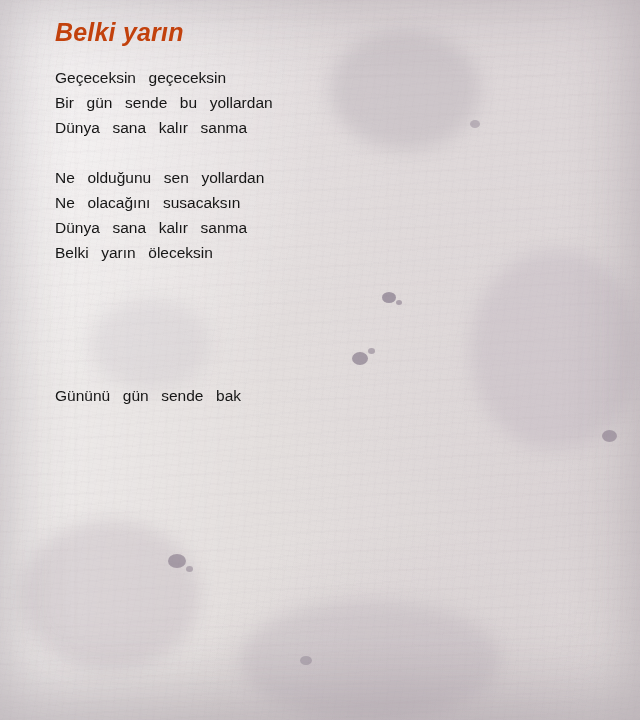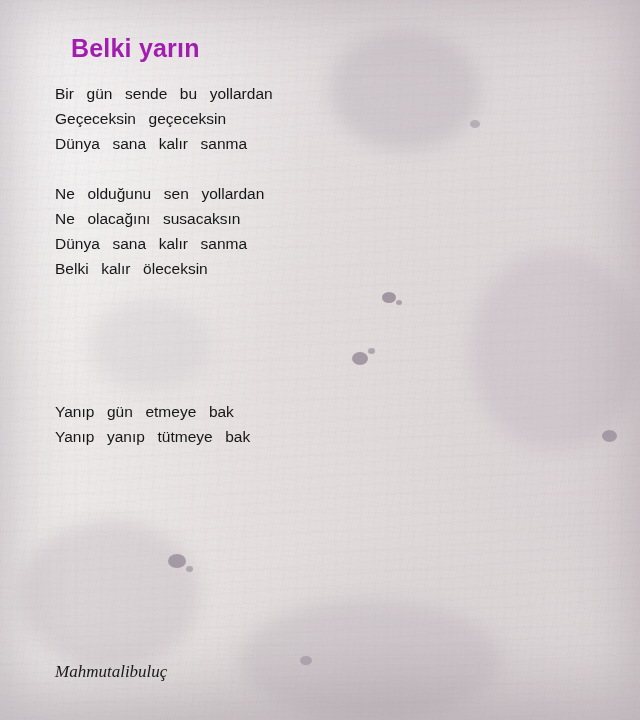--- a/index.html
+++ b/index.html
@@ -67,25 +67,26 @@
     box-shadow: inset 0 0 70px rgba(160,150,158,0.45), inset 0 -40px 60px rgba(150,140,150,0.25);
   }
 
   
   .content {
     position: relative;
     z-index: 5;
     padding: 18px 0 0 55px;
   }
   .poem-title {
-    margin: 16px;
+    margin: 0;
     font-size: 25px;
     font-weight: bold;
-    color: #a21caf;
+    color: #c2410c;
     letter-spacing: .2px;
+    font-style: italic;
   }
   .stanzas {
     margin-top: 18px;
   }
   .stanza {
     margin-bottom: 25px;
   }
   .line {
     font-size: 15.5px;
     color: #161616;
@@ -131,35 +132,33 @@
   <div class="blot" style="left:602px;top:430px;width:15px;height:12px;background:rgba(108,94,116,0.45);"></div>
   <div class="blot" style="left:470px;top:120px;width:10px;height:8px;background:rgba(120,106,126,0.35);"></div>
   <div class="blot" style="left:300px;top:656px;width:12px;height:9px;background:rgba(116,102,122,0.35);"></div>
   <div class="edge-shade"></div>
 
   <div class="content">
     <h1 class="poem-title">Belki yarın</h1>
 
     <div class="stanzas">
       <div class="stanza">
+        <div class="line">Geçeceksin  geçeceksin</div>
         <div class="line">Bir  gün  sende  bu  yollardan</div>
-        <div class="line">Geçeceksin  geçeceksin</div>
         <div class="line">Dünya  sana  kalır  sanma</div>
       </div>
 
       <div class="stanza">
         <div class="line">Ne  olduğunu  sen  yollardan</div>
         <div class="line">Ne  olacağını  susacaksın</div>
         <div class="line">Dünya  sana  kalır  sanma</div>
-        <div class="line">Belki  kalır  öleceksin</div>
+        <div class="line">Belki  yarın  öleceksin</div>
       </div>
 
       <div class="spacer-gap"></div>
 
       <div class="stanza">
-        <div class="line">Yanıp  gün  etmeye  bak</div>
-        <div class="line">Yanıp  yanıp  tütmeye  bak</div>
+        <div class="line">Gününü  gün  sende  bak</div>
       </div>
     </div>
   </div>
 
-  <div class="author">Mahmutalibuluç</div>
 </div>
 
 </body></html>

